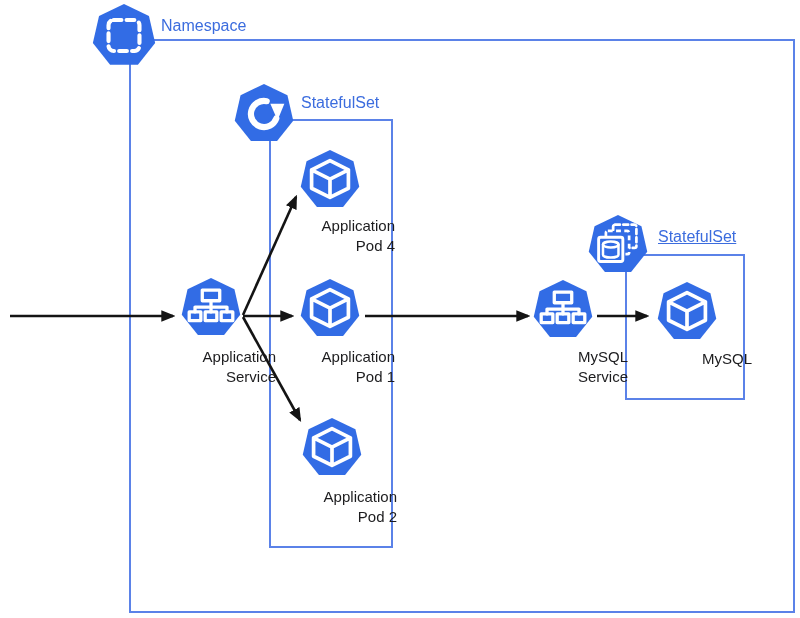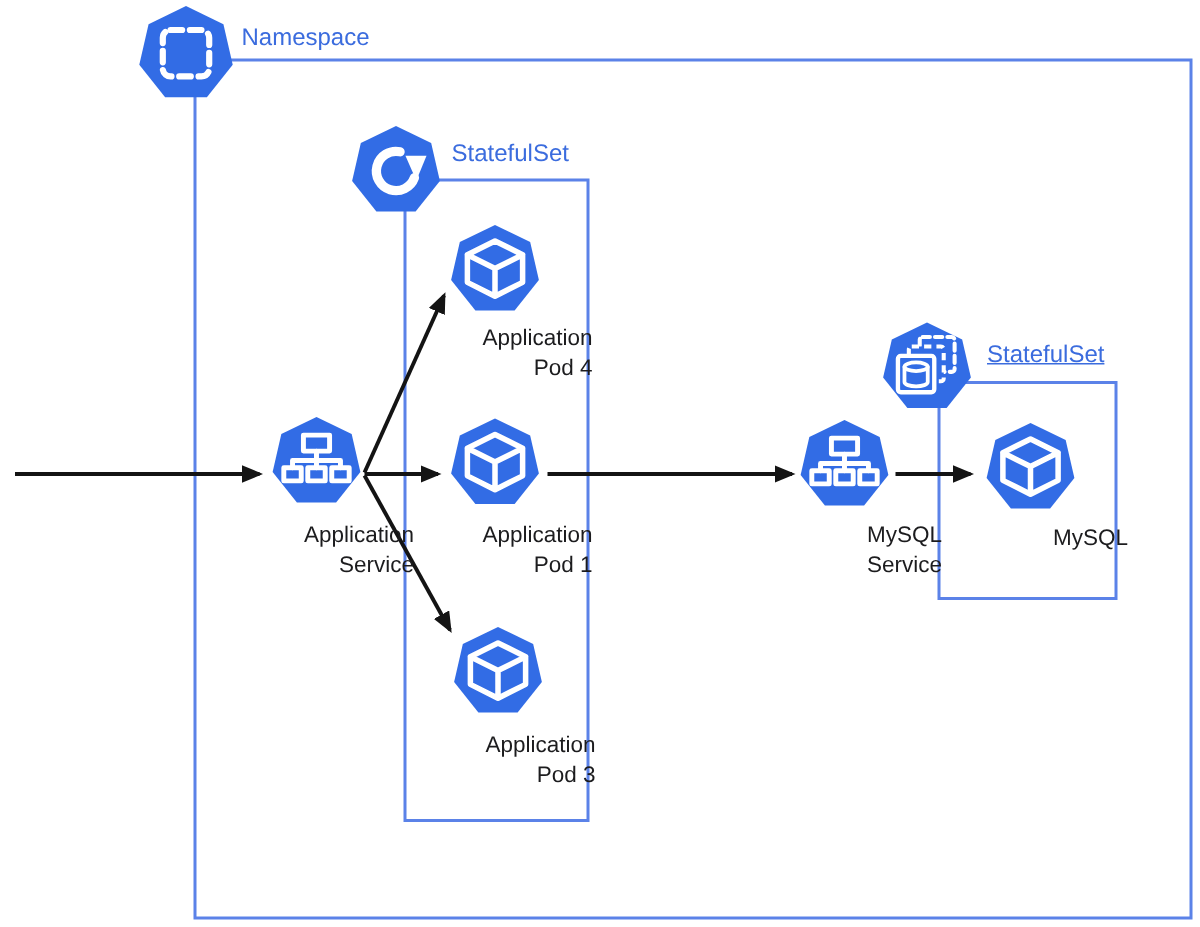--- a/index.html
+++ b/index.html
@@ -140,21 +140,21 @@
   <div class="node-label" style="left:265px;top:216px;">
     <div>Application</div>
     <div>Pod 4</div>
   </div>
   <div class="node-label" style="left:265px;top:347px;">
     <div>Application</div>
     <div>Pod 1</div>
   </div>
   <div class="node-label" style="left:267px;top:487px;">
     <div>Application</div>
-    <div>Pod 3</div>
+    <div>Pod 2</div>
   </div>
   <div class="node-label" style="left:498px;top:347px;">
     <div>MySQL</div>
     <div>Service</div>
   </div>
   <div class="node-label" style="left:622px;top:349px;">
     <div>MySQL</div>
   </div>
 
 </div>

